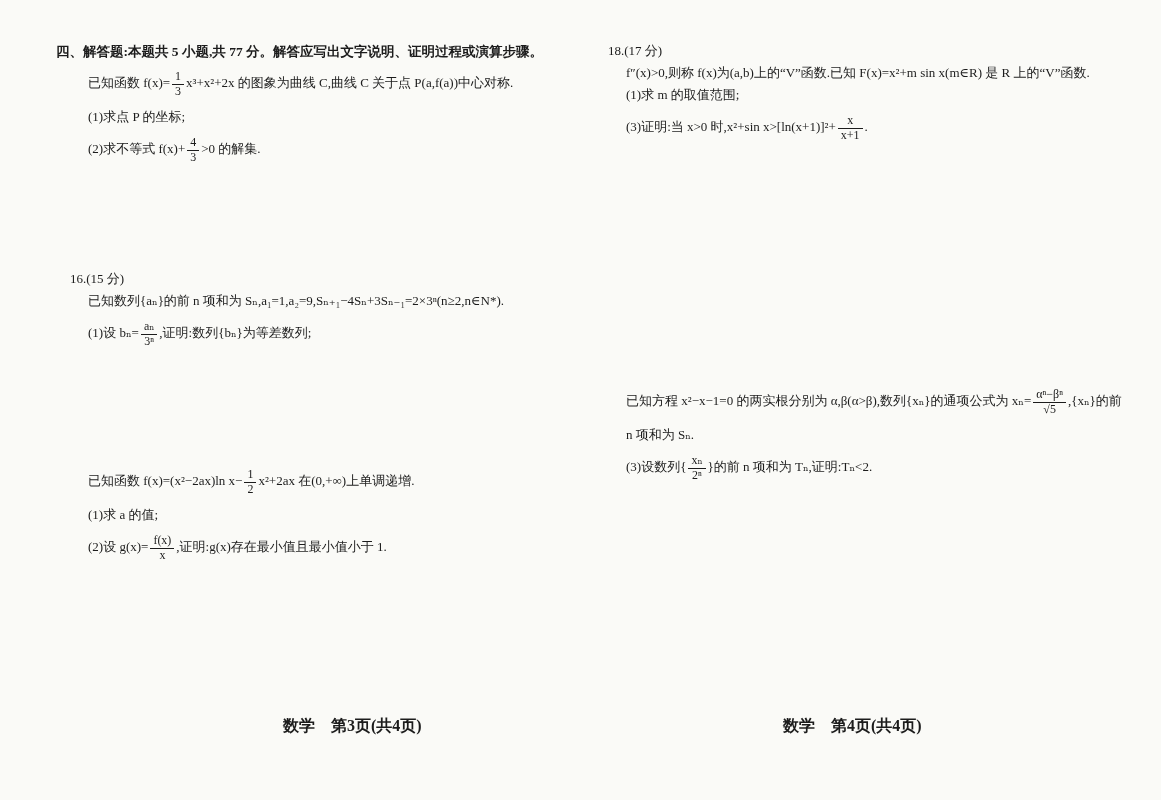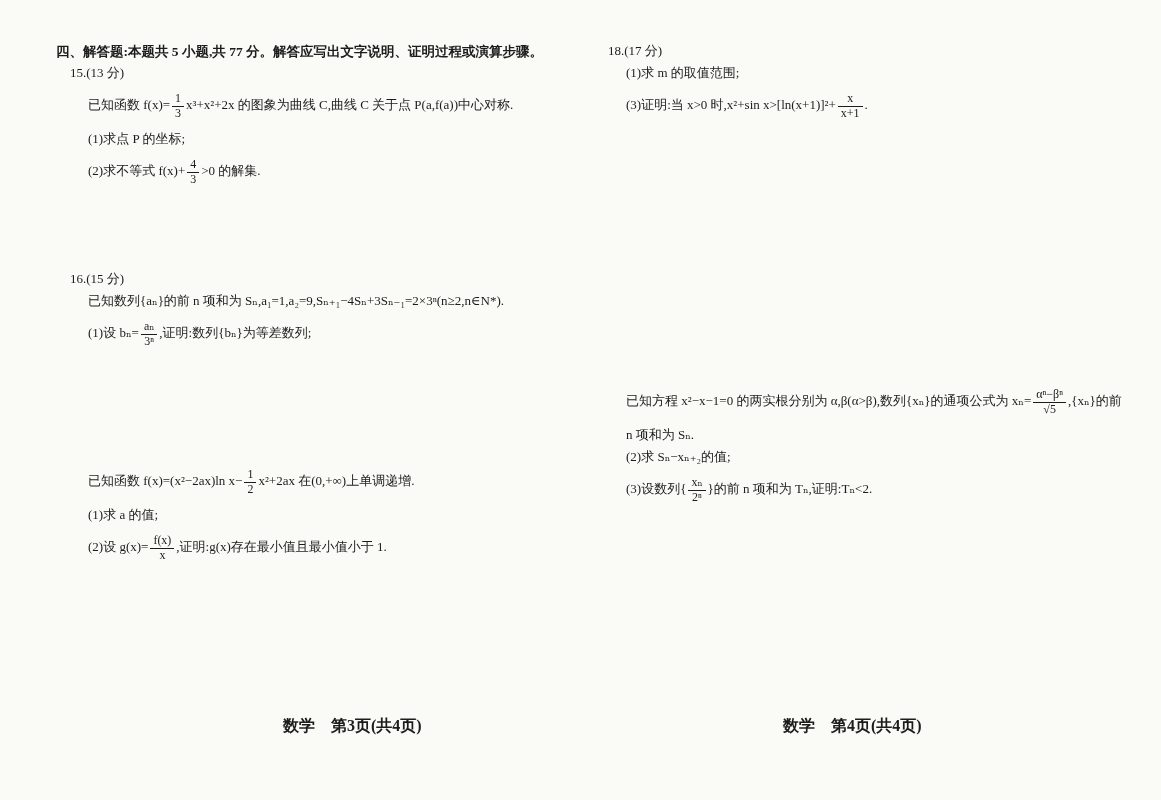--- a/index.html
+++ b/index.html
@@ -34,21 +34,20 @@
   #footR{left:783px}
 </style>
 </head>
 <body>
 
 <div class="page">
 
   <div class="sec-head">四、解答题:本题共 5 小题,共 77 分。解答应写出文字说明、证明过程或演算步骤。</div>
 
   <div class="prob" id="p15">
-    <div class="p-head">15.(13 分)</div>
     <div class="p-line tall">已知函数 f(x)=<span class="frac">
           <span class="fnum">1</span>
           <span class="fden">3</span>
         </span>x³+x²+2x 的图象为曲线 C,曲线 C 关于点 P(a,f(a))中心对称.</div>
     <div class="p-line">(1)求点 P 的坐标;</div>
     <div class="p-line tall">(2)求不等式 f(x)+<span class="frac">
           <span class="fnum">4</span>
           <span class="fden">3</span>
         </span>&gt;0 的解集.</div>
   </div>
@@ -69,34 +68,34 @@
         </span>x²+2ax 在(0,+∞)上单调递增.</div>
     <div class="p-line">(1)求 a 的值;</div>
     <div class="p-line tall">(2)设 g(x)=<span class="frac">
           <span class="fnum">f(x)</span>
           <span class="fden">x</span>
         </span>,证明:g(x)存在最小值且最小值小于 1.</div>
   </div>
 
   <div class="prob" id="p18">
     <div class="p-head">18.(17 分)</div>
+    <div class="p-line">f″(x)&gt;0,则称 f(x)为(a,b)上的“V”函数.已知 F(x)=x²+m sin x(m∈R) 是 R 上的“V”函数.</div>
     <div class="p-line">(1)求 m 的取值范围;</div>
     <div class="p-line tall">(3)证明:当 x&gt;0 时,x²+sin x&gt;[ln(x+1)]²+<span class="frac">
           <span class="fnum">x</span>
           <span class="fden">x+1</span>
         </span>.</div>
   </div>
 
   <div class="prob" id="p19">
     <div class="p-line tall">已知方程 x²−x−1=0 的两实根分别为 α,β(α&gt;β),数列{xₙ}的通项公式为 xₙ=<span class="frac">
           <span class="fnum">αⁿ−βⁿ</span>
           <span class="fden">√5</span>
         </span>,{xₙ}的前</div>
     <div class="p-line">n 项和为 Sₙ.</div>
-    <div class="p-line">(2)求 Sₙ−xₙ₊₂的值;</div>
     <div class="p-line tall">(3)设数列{<span class="frac">
           <span class="fnum">xₙ</span>
           <span class="fden">2ⁿ</span>
         </span>}的前 n 项和为 Tₙ,证明:Tₙ&lt;2.</div>
   </div>
 
   <div class="footer" id="footL">数学　第3页(共4页)</div>
   <div class="footer" id="footR">数学　第4页(共4页)</div>
 
 </div>

